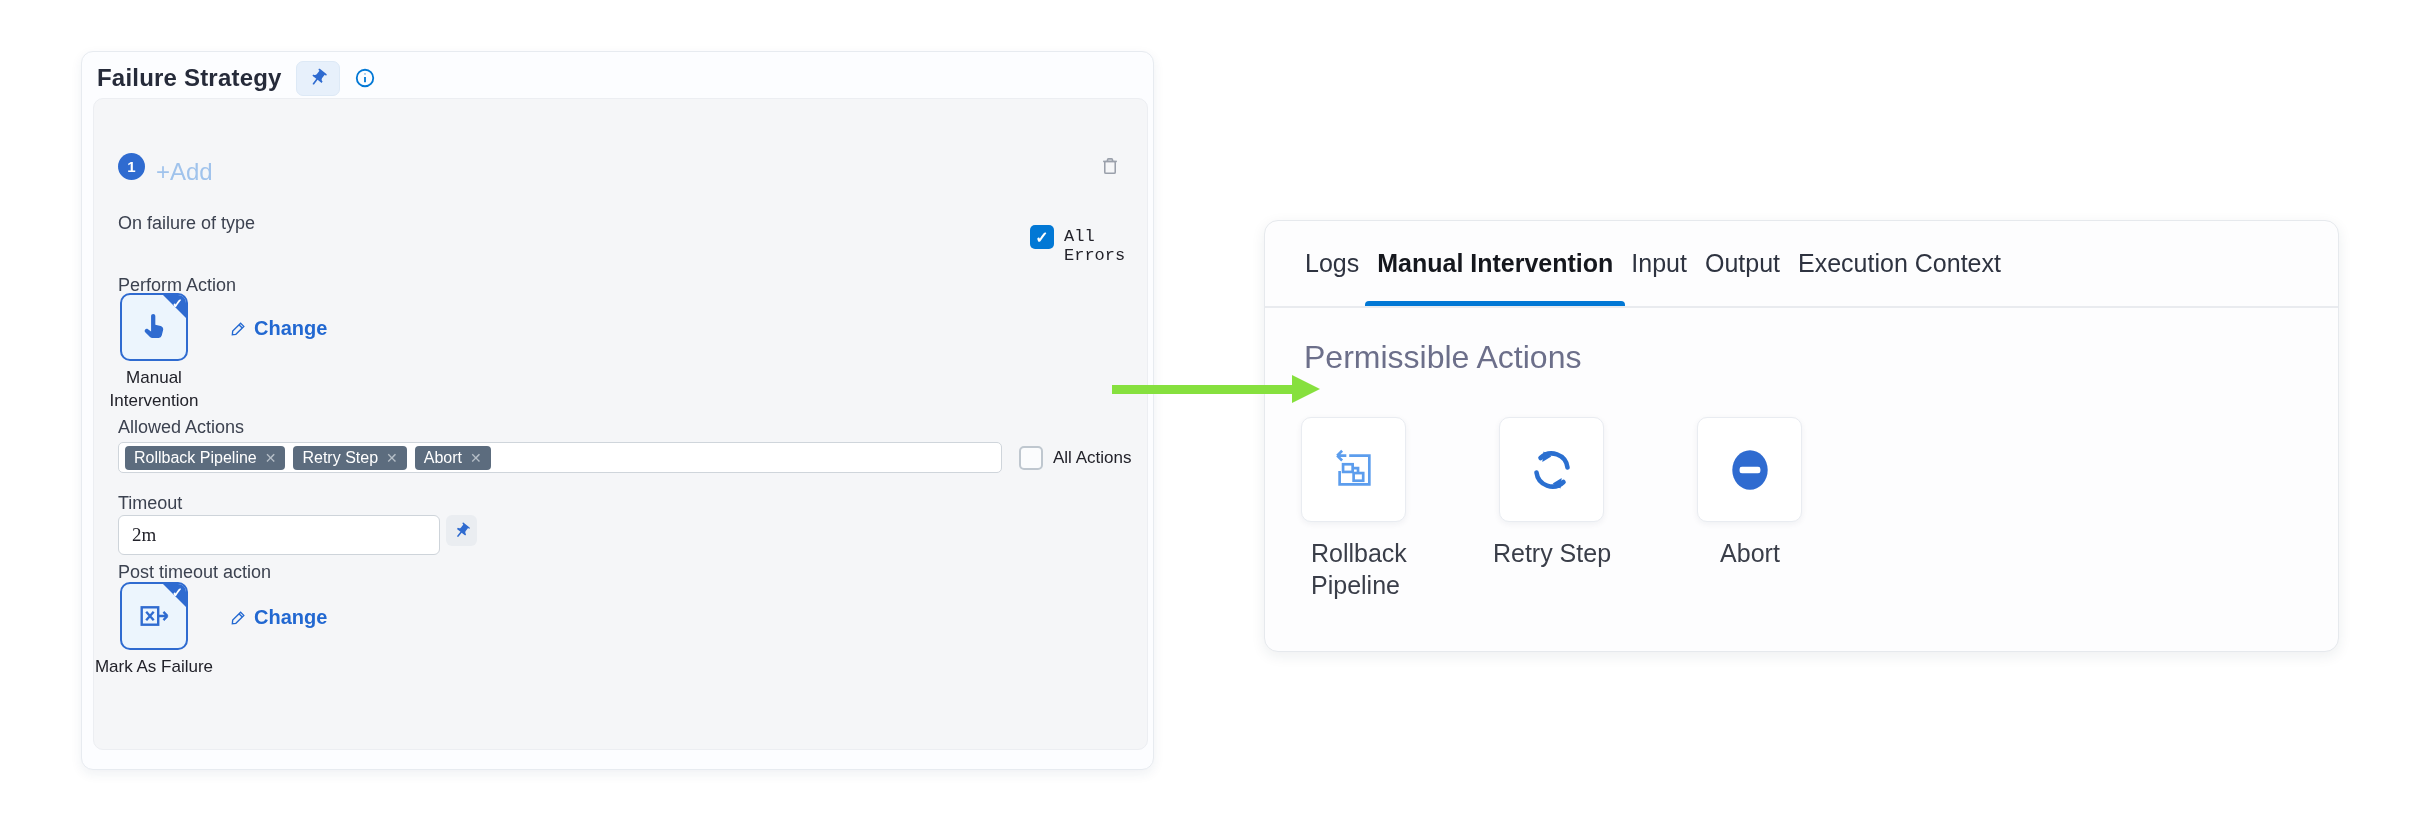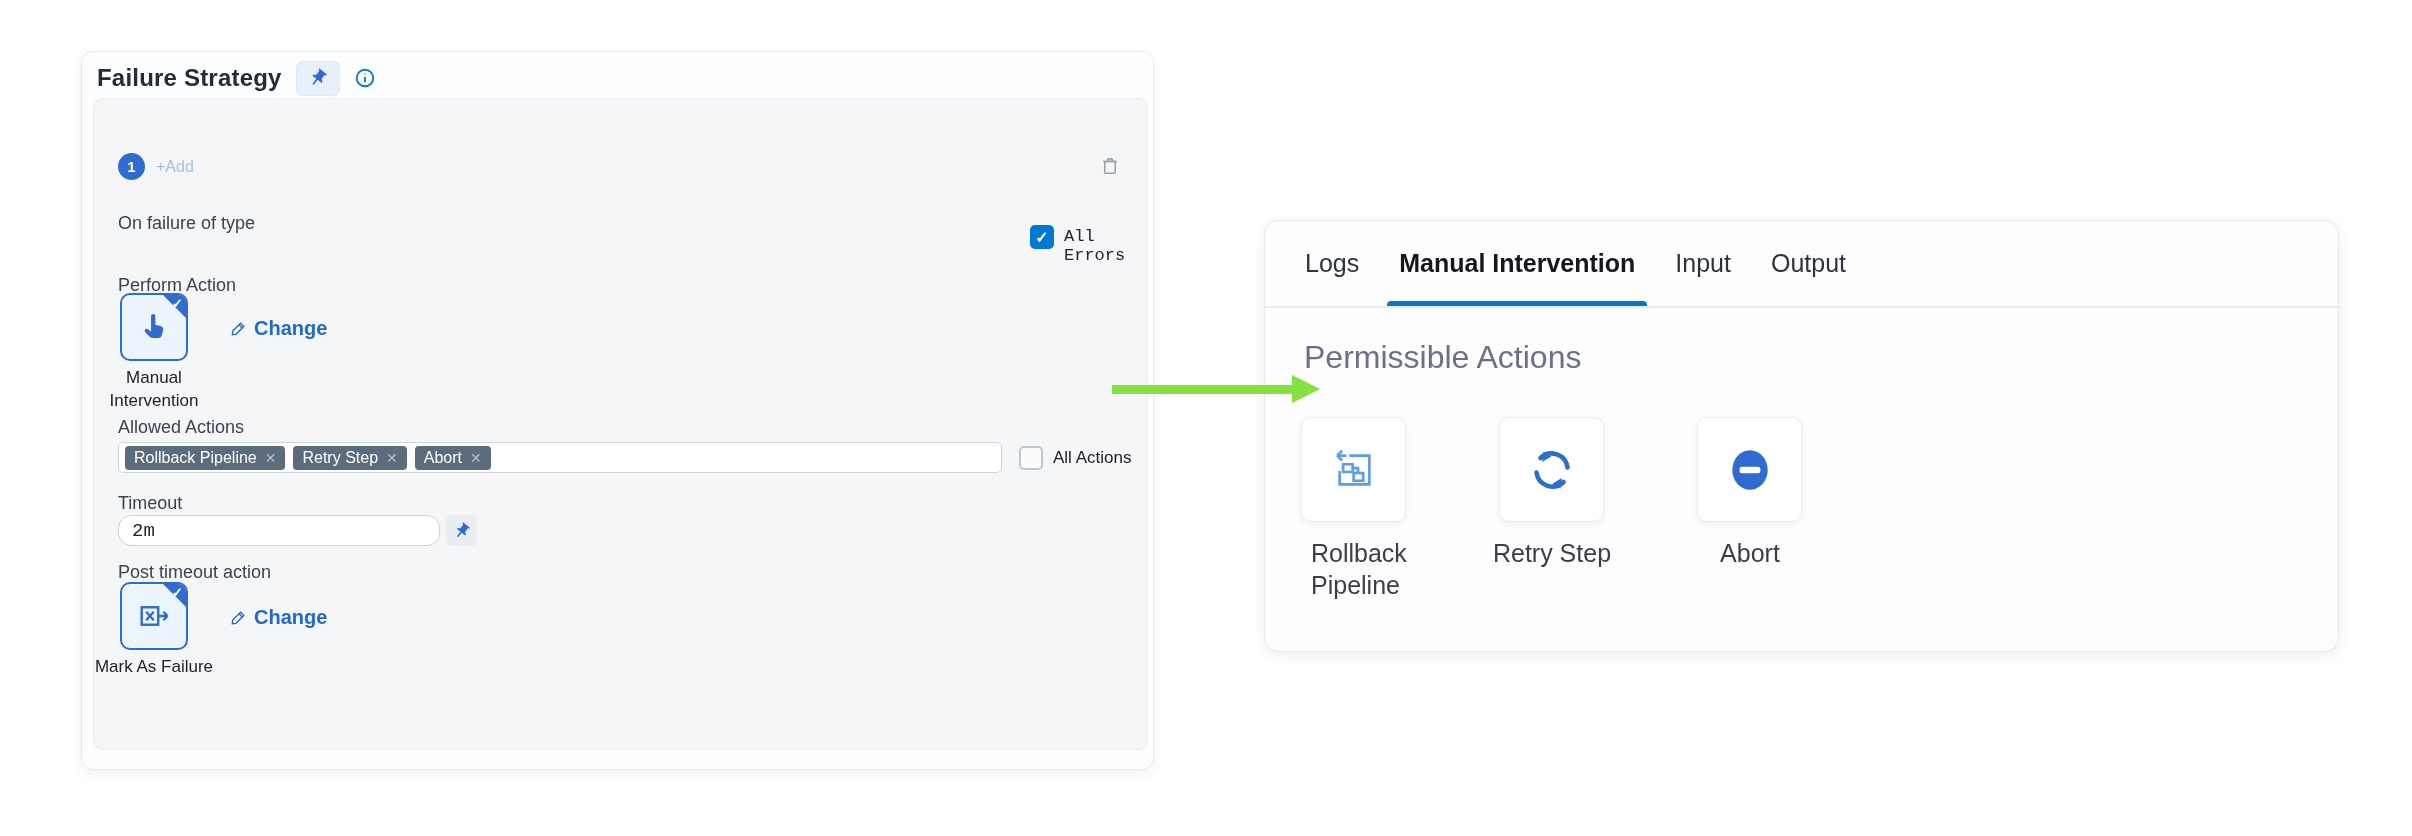--- a/index.html
+++ b/index.html
@@ -22,21 +22,21 @@
   .fs-inner { position:absolute; left:11px; top:46px; width:1055px; height:652px;
     background:#f5f6f8; border:1px solid #eceef2; border-radius:10px; }
 
   .fs-desc { position:absolute; left:24px; top:22px; font-size:17px; color:#24262e;
     white-space:nowrap; }
   .fs-desc .link { color:#0278d5; cursor:pointer; }
 
   .num-badge { position:absolute; left:24px; top:54px; width:27px; height:27px;
     border-radius:50%; background:#2f6bd0; color:#fff; font-size:15px; font-weight:bold;
     display:flex; align-items:center; justify-content:center; }
-  .add-btn { position:absolute; left:62px; top:59px; font-size:16px; color:#a0c3ec;
+  .add-btn { position:absolute; left:62px; top:59px; font-size:24px; color:#a0c3ec;
     cursor:pointer; }
   .trash-btn { position:absolute; right:26px; top:56px; color:#9aa0ab; cursor:pointer; }
 
   .form-label { position:absolute; left:24px; font-size:18px; color:#3c4250; }
 
   .select-input { position:absolute; left:24px; top:123px; width:884px; height:30px;
     background:#e3e8ed; border:1px solid #dae0e6; border-radius:6px;
     font-size:18px; color:#22222a; padding:0 13px; outline:none;
     font-family:"Liberation Sans", sans-serif; }
   .select-input::placeholder { color:#9aa4ae; }
@@ -60,42 +60,42 @@
   .change-link { position:absolute; display:flex; align-items:center; gap:7px;
     color:#2268d1; font-size:20px; font-weight:bold; cursor:pointer; }
 
   .tags-input { position:absolute; left:24px; top:343px; width:884px; height:31px;
     background:#ffffff; border:1px solid #cfd5db; border-radius:5px;
     display:flex; align-items:center; gap:8px; padding:0 6px; cursor:text; }
   .tag { background:#5c6c7e; color:#fff; font-size:16px; border-radius:4px;
     height:24px; display:flex; align-items:center; padding:0 9px; gap:8px; }
   .tag .x { color:#b6bfc8; font-size:14px; cursor:pointer; }
 
-  .timeout-input { position:absolute; left:24px; top:416px; width:322px; height:31px;
-    background:#fff; border:1px solid #ced4da; border-radius:13px; font-size:19px;
-    color:#22222a; padding:0 13px; outline:none; font-family:Liberation Mono, monospace; }
+  .timeout-input { position:absolute; left:24px; top:416px; width:322px; height:40px;
+    background:#fff; border:1px solid #ced4da; border-radius:6px; font-size:19px;
+    color:#22222a; padding:0 13px; outline:none; font-family:Liberation Serif, serif; }
   .pin-sm { position:absolute; left:352px; top:416px; width:31px; height:31px;
     background:#eaedf1; border-radius:6px; display:flex; align-items:center;
     justify-content:center; color:#2f6bd0; cursor:pointer; }
   .pin-sm svg { transform:rotate(38deg); }
 
   
   .flow-arrow { position:absolute; left:1112px; top:385px; z-index:10; }
   .flow-arrow .shaft { width:180px; height:9px; background:#86e03e; }
   .flow-arrow .head { position:absolute; left:180px; top:-10px; width:0; height:0;
     border-left:28px solid #86e03e; border-top:14.5px solid transparent;
     border-bottom:14.5px solid transparent; }
 
   
   .dt-card { position:absolute; left:1264px; top:220px; width:1075px; height:432px;
     background:#fdfdfe; border:1px solid #e6e9ed; border-radius:14px;
     box-shadow:0 4px 14px rgba(30,45,70,0.08); }
   .tab-bar { position:absolute; left:0; top:0; width:100%; height:87px;
     border-bottom:2px solid #e9ebef; display:flex; align-items:center;
-    padding-left:40px; gap:40px; }
+    padding-left:40px; gap:18px; }
   .tab { position:relative; height:100%; display:flex; align-items:center; gap:9px;
     font-size:25px; color:#2e3340; cursor:pointer; white-space:nowrap; }
   .tab.active { font-weight:bold; color:#15171d; }
   .tab.active::after { content:""; position:absolute; left:-12px; right:-12px;
     bottom:0; height:5px; background:#0278d5; border-radius:4px 4px 0 0; }
 
   .section-title { position:absolute; left:39px; top:118px; font-size:32px;
     color:#6c6f8a; }
   .actions-row { position:absolute; left:36px; top:196px; display:flex; gap:93px; }
   .action-item { display:flex; flex-direction:column; width:105px; }
@@ -224,20 +224,23 @@
     </div>
     <div class="tab active">
       <span>Manual Intervention</span>
     </div>
     <div class="tab">
       <span>Input</span>
     </div>
     <div class="tab">
       <span>Output</span>
     </div>
+    <div class="tab">
+      <span>Execution Context</span>
+    </div>
   </div>
 
   <div class="section-title">Permissible Actions</div>
 
   <div class="actions-row">
 
     <div class="action-item">
       <div class="action-card">
         <svg width="46" height="46" viewBox="0 0 24 24" fill="none" stroke="#5c9ded" stroke-width="1.4">
           <path d="M9.5 4.5H20v15H4.5v-7"></path>

